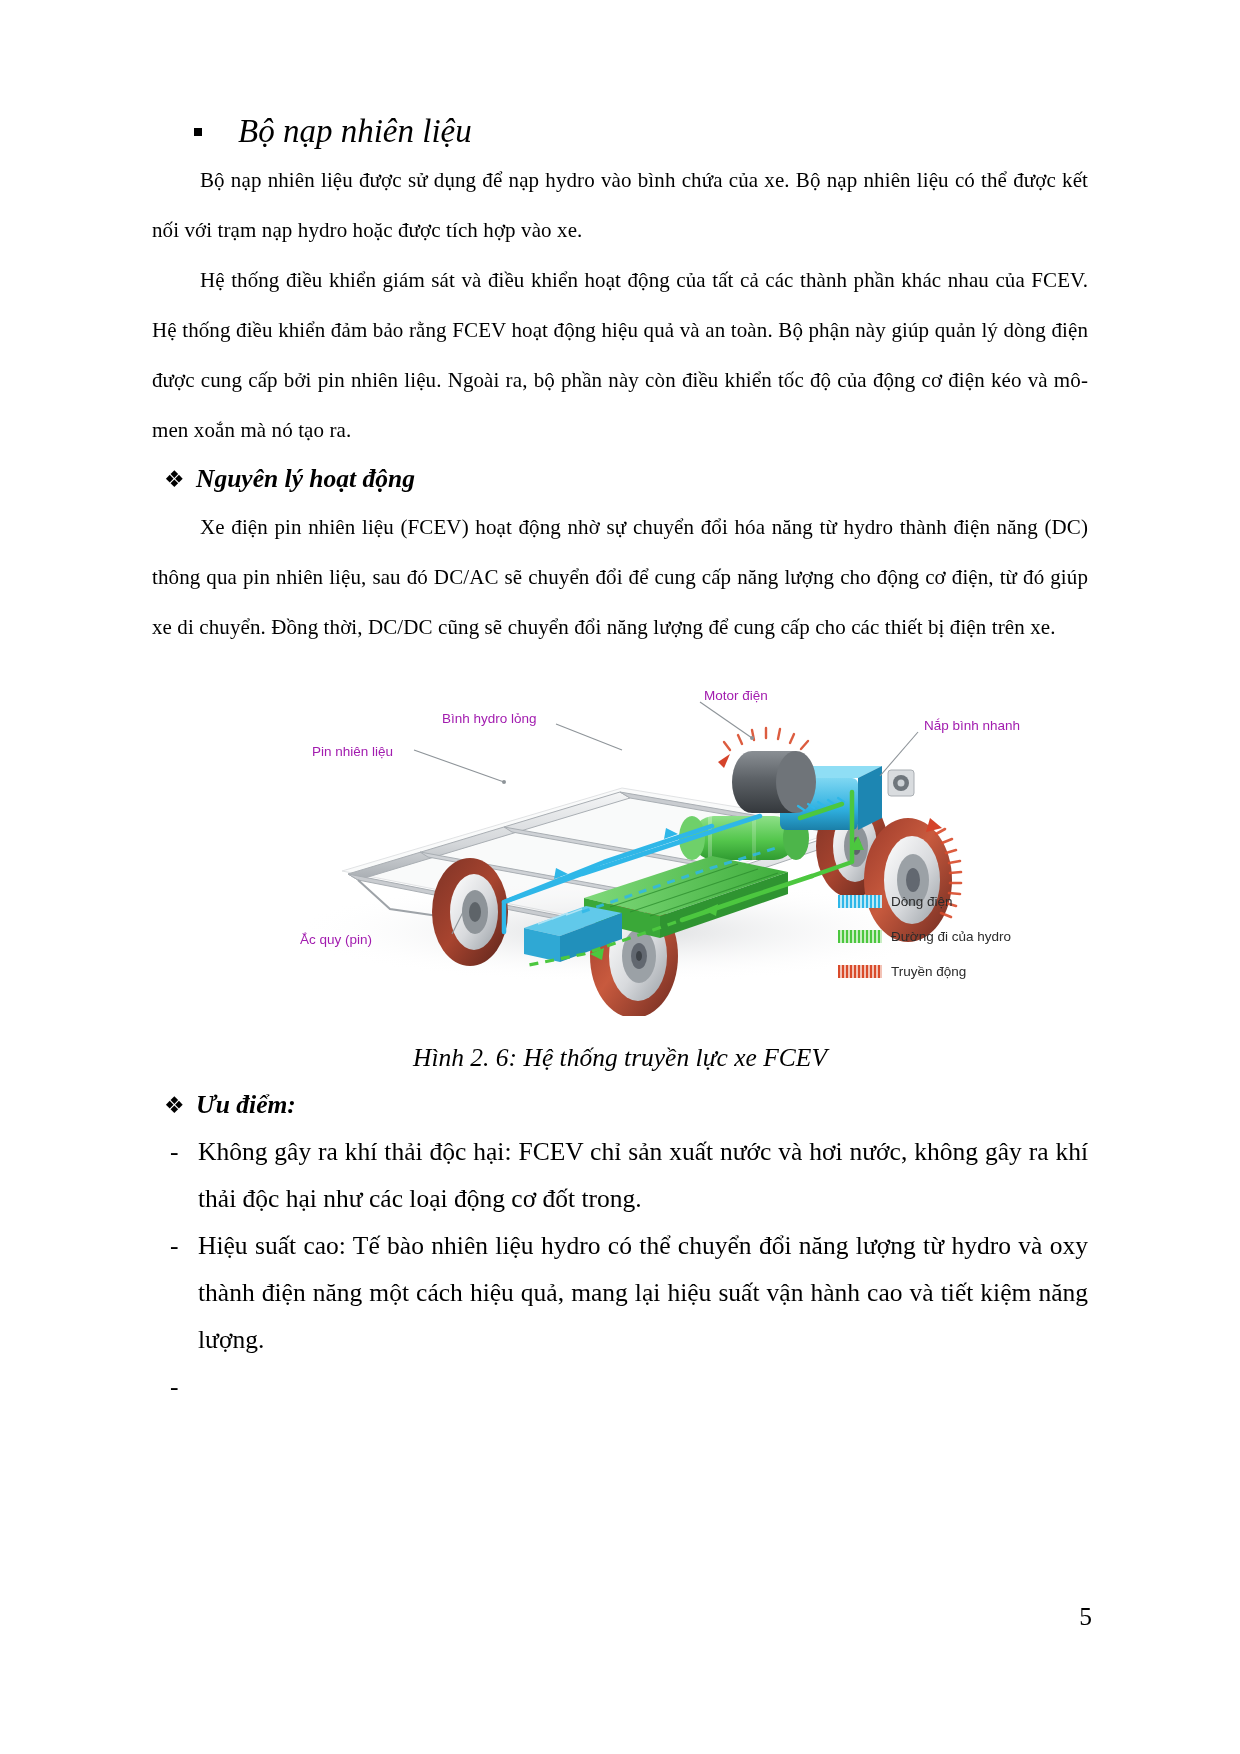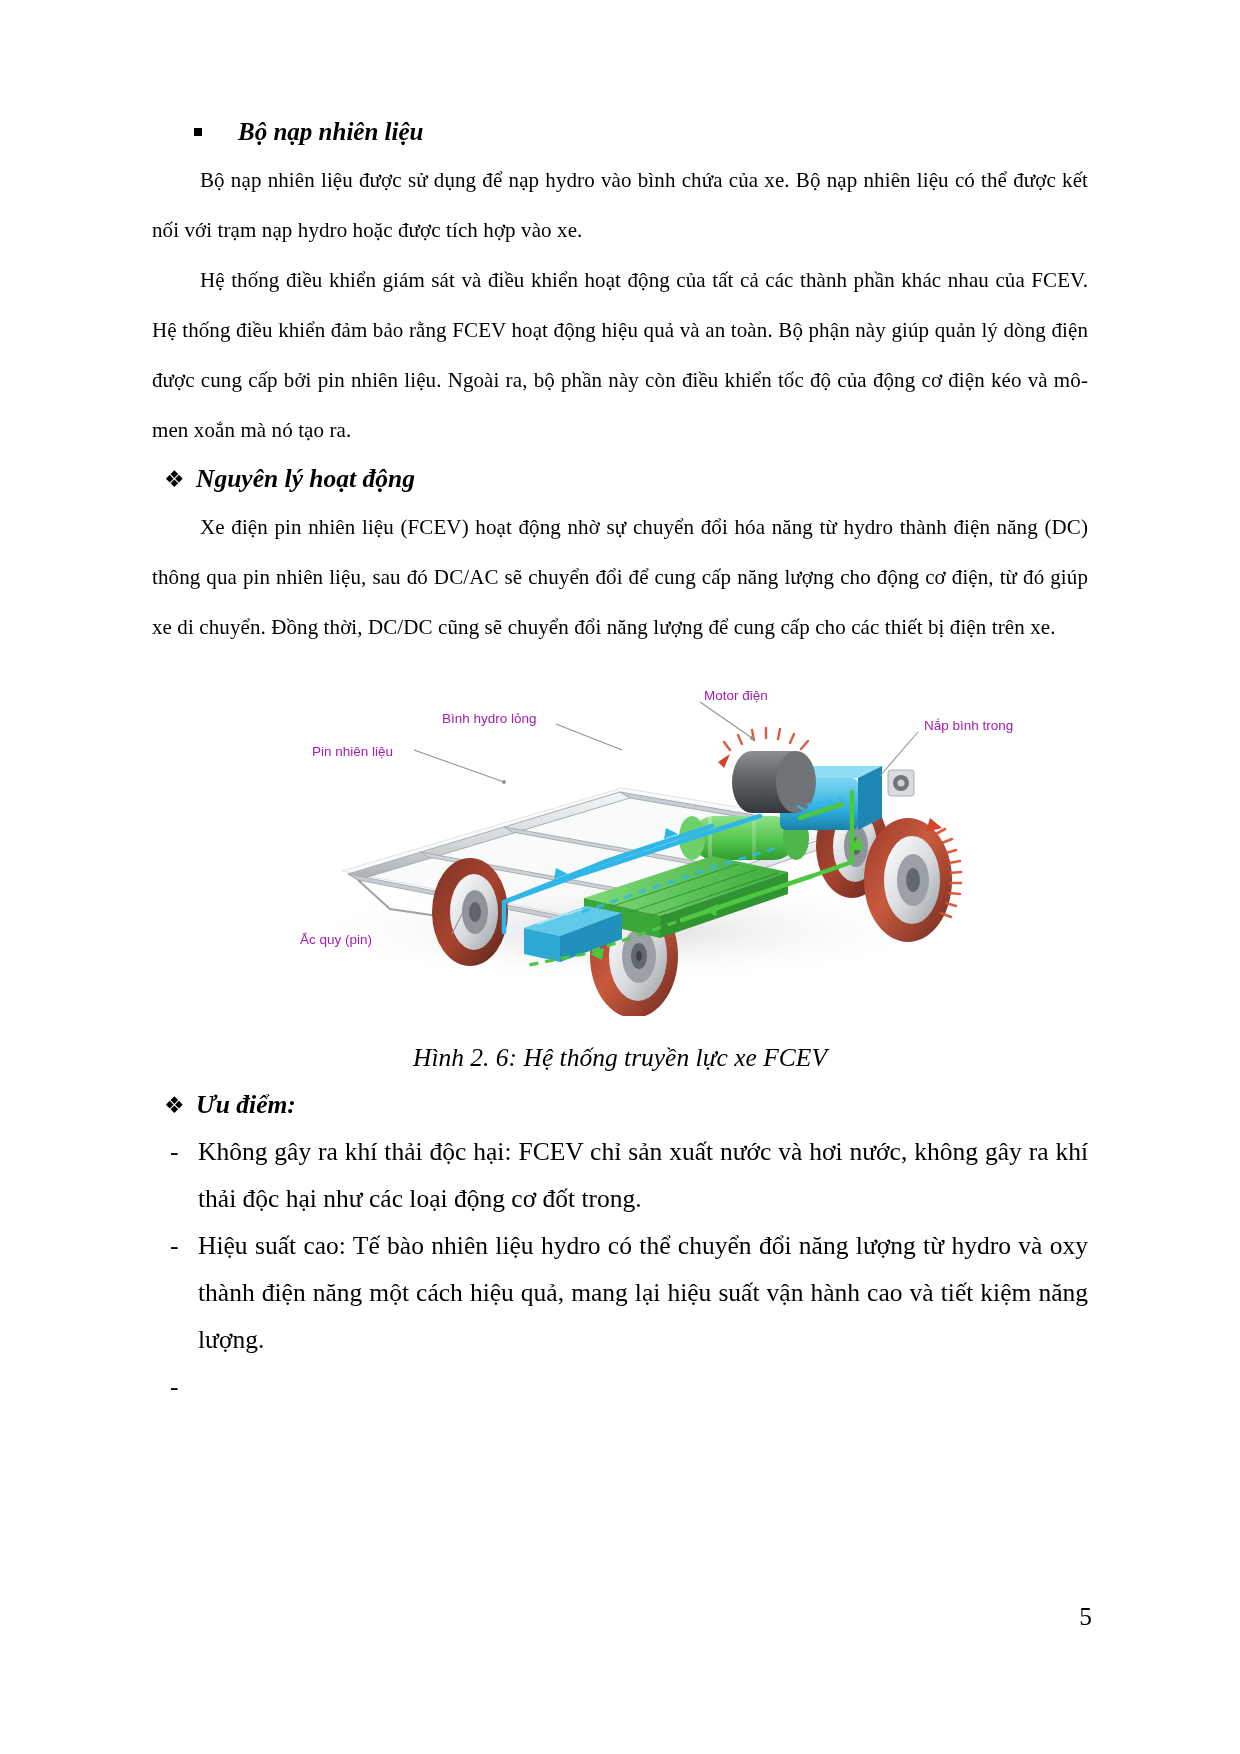--- a/index.html
+++ b/index.html
@@ -33,24 +33,24 @@
   .para {
     font-size: 21px;
     line-height: 50px;
     text-align: justify;
     text-indent: 48px;
     margin: 0 0 0 0;
     letter-spacing: 0.1px;
   }
   .sub-bullet {
     position: relative;
-    font-size: 25px;
+    font-size: 33px;
     line-height: 47px;
     font-style: italic;
-    font-weight: bold;
+    font-weight: normal;
     padding-left: 86px;
     margin: 0;
   }
   .sub-bullet .sq {
     position: absolute;
     left: 42px;
     top: 50%;
     transform: translateY(-50%);
     width: 8px;
     height: 8px;
@@ -402,25 +402,39 @@
           <path d="M318,232 L300,268"></path>
         </g>
 
         <g fill="#8e9499">
           <circle cx="600" cy="72" r="2"></circle>
           <circle cx="352" cy="116" r="2"></circle>
         </g>
       </svg>
 
       <div class="fig-label" style="left:552px; top:22px;">Motor điện</div>
-      <div class="fig-label" style="left:772px; top:52px;">Nắp bình trong</div>
+      <div class="fig-label" style="left:772px; top:52px;">Nắp bình nhanh</div>
       <div class="fig-label" style="left:290px; top:45px;">Bình hydro lỏng</div>
       <div class="fig-label" style="left:160px; top:78px;">Pin nhiên liệu</div>
       <div class="fig-label" style="left:148px; top:266px;">Ắc quy (pin)</div>
 
+      <div class="legend">
+        <div class="legend-row">
+          <span class="legend-swatch sw-current"></span>
+          <span class="legend-label">Dòng điện</span>
+        </div>
+        <div class="legend-row">
+          <span class="legend-swatch sw-hydro"></span>
+          <span class="legend-label">Đường đi của hydro</span>
+        </div>
+        <div class="legend-row">
+          <span class="legend-swatch sw-drive"></span>
+          <span class="legend-label">Truyền động</span>
+        </div>
+      </div>
     </div>
 
     <div class="caption">Hình 2. 6: Hệ thống truyền lực xe FCEV</div>
 
     <div class="diamond-head">
       <span class="dia">❖</span>
       <span>Ưu điểm:</span>
     </div>
 
     <ul class="dash-list">

